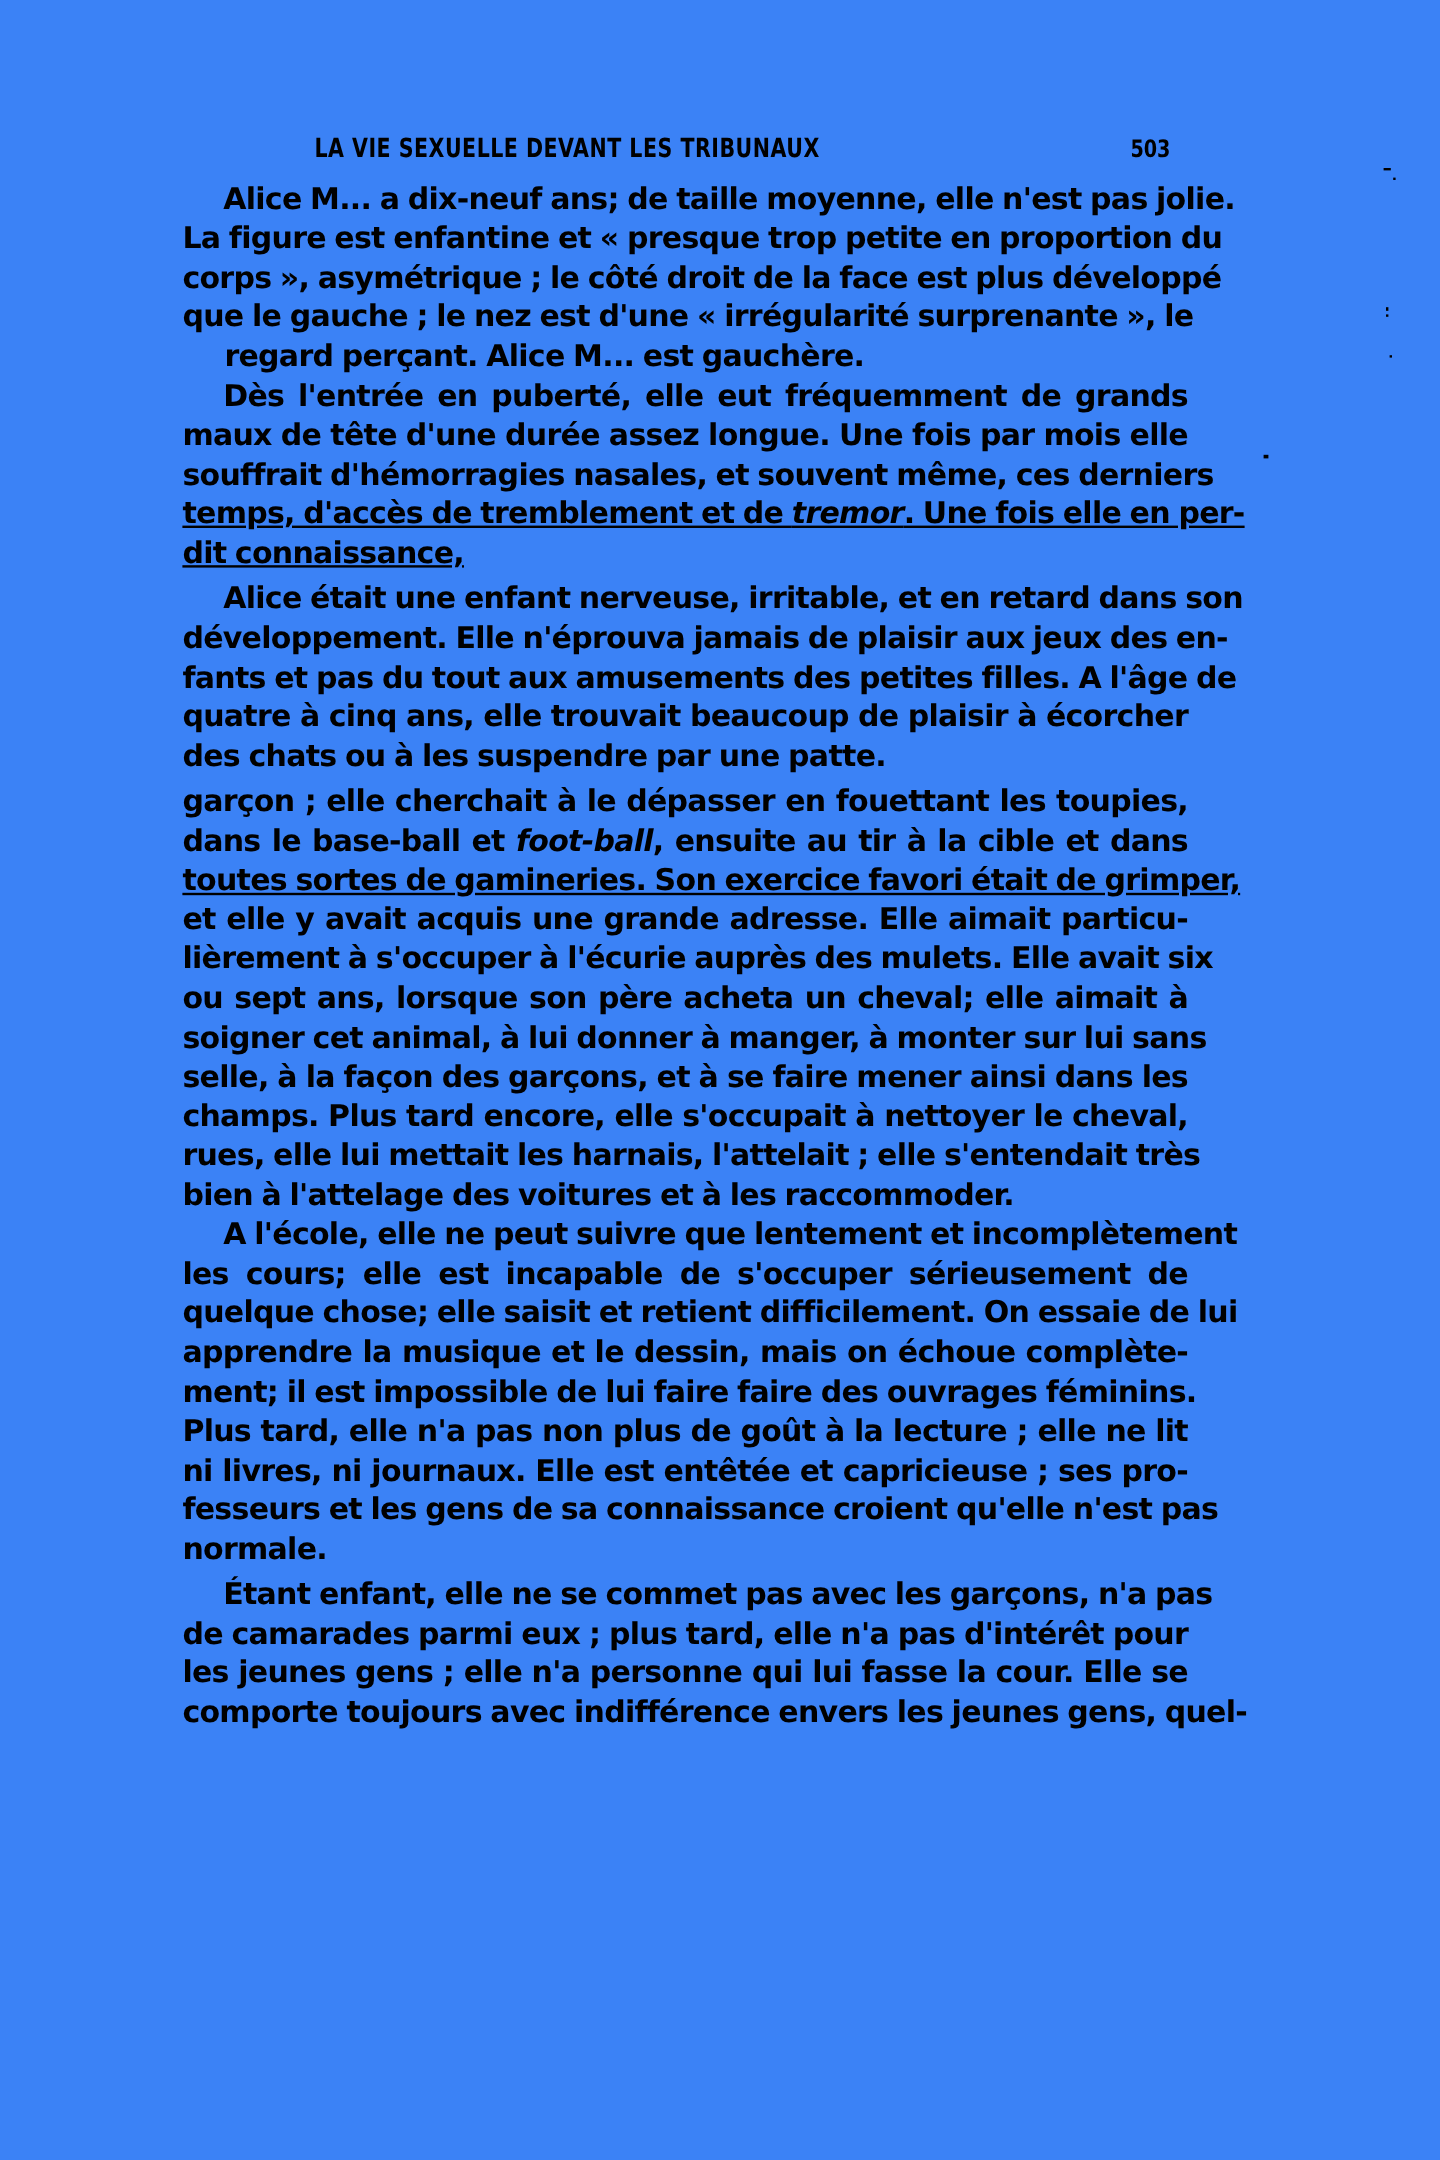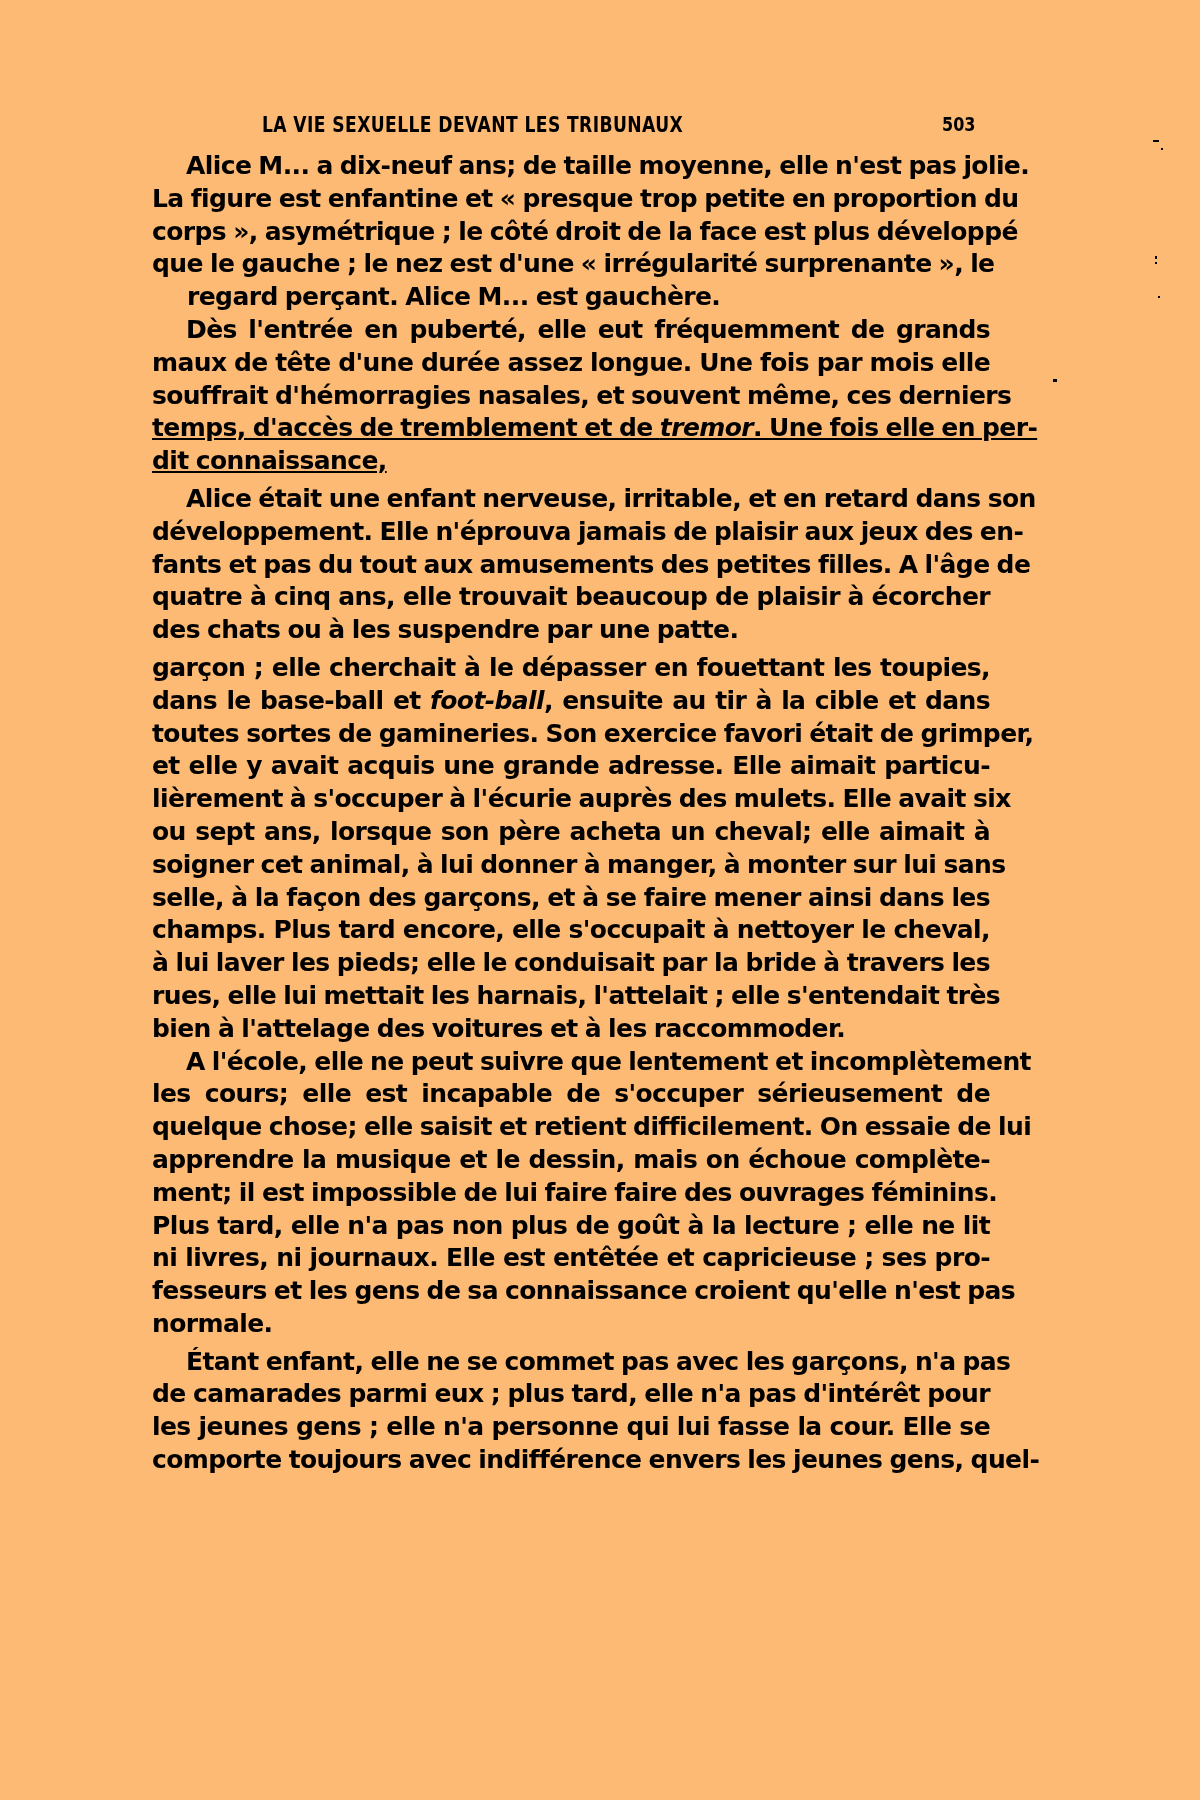--- a/index.html
+++ b/index.html
@@ -12,21 +12,21 @@
       height: 1800px;
       position: relative;
       overflow: hidden;
       font-family: "Liberation Serif", "DejaVu Serif", serif;
       color: #000000;
     }
     .page {
       position: absolute;
       left: 0; top: 0;
       width: 1200px; height: 1800px;
-      background: #fdba74;
+      background: #3b82f6;
     }
     .running-head {
       position: absolute;
       top: 112px;
       left: 262px;
       width: 720px;
       height: 34px;
       font-family: "DejaVu Sans", "Liberation Sans", sans-serif;
       font-weight: bold;
       font-size: 22px;
@@ -109,28 +109,27 @@
       <span class="line" style="width: 838px;">développement. Elle n'éprouva jamais de plaisir aux jeux des en-</span>
       <span class="line" style="width: 838px;">fants et pas du tout aux amusements des petites filles. A l'âge de</span>
       <span class="line" style="width: 838px;">quatre à cinq ans, elle trouvait beaucoup de plaisir à écorcher</span>
       <span class="line last" style="width: 838px;">des chats ou à les suspendre par une patte.</span>
     </div>
     <div class="para-gap"></div>
 
     <div>
       <span class="line" style="width: 838px;">garçon ; elle cherchait à le dépasser en fouettant les toupies,</span>
       <span class="line" style="width: 838px;">dans le base-ball et <span class="italic">foot-ball</span>, ensuite au tir à la cible et dans</span>
-      <span class="line" style="width: 838px;">toutes sortes de gamineries. Son exercice favori était de grimper,</span>
+      <span class="line" style="width: 838px; text-decoration: underline;">toutes sortes de gamineries. Son exercice favori était de grimper,</span>
       <span class="line" style="width: 838px;">et elle y avait acquis une grande adresse. Elle aimait particu-</span>
       <span class="line" style="width: 838px;">lièrement à s'occuper à l'écurie auprès des mulets. Elle avait six</span>
       <span class="line" style="width: 838px;">ou sept ans, lorsque son père acheta un cheval; elle aimait à</span>
       <span class="line" style="width: 838px;">soigner cet animal, à lui donner à manger, à monter sur lui sans</span>
       <span class="line" style="width: 838px;">selle, à la façon des garçons, et à se faire mener ainsi dans les</span>
       <span class="line" style="width: 838px;">champs. Plus tard encore, elle s'occupait à nettoyer le cheval,</span>
-      <span class="line" style="width: 838px;">à lui laver les pieds; elle le conduisait par la bride à travers les</span>
       <span class="line" style="width: 838px;">rues, elle lui mettait les harnais, l'attelait ; elle s'entendait très</span>
       <span class="line last" style="width: 838px;">bien à l'attelage des voitures et à les raccommoder.</span>
     </div>
 
     <div>
       <span class="line indent" style="width: 838px;">A l'école, elle ne peut suivre que lentement et incomplètement</span>
       <span class="line" style="width: 838px;">les cours; elle est incapable de s'occuper sérieusement de</span>
       <span class="line" style="width: 838px;">quelque chose; elle saisit et retient difficilement. On essaie de lui</span>
       <span class="line" style="width: 838px;">apprendre la musique et le dessin, mais on échoue complète-</span>
       <span class="line" style="width: 838px;">ment; il est impossible de lui faire faire des ouvrages féminins.</span>

